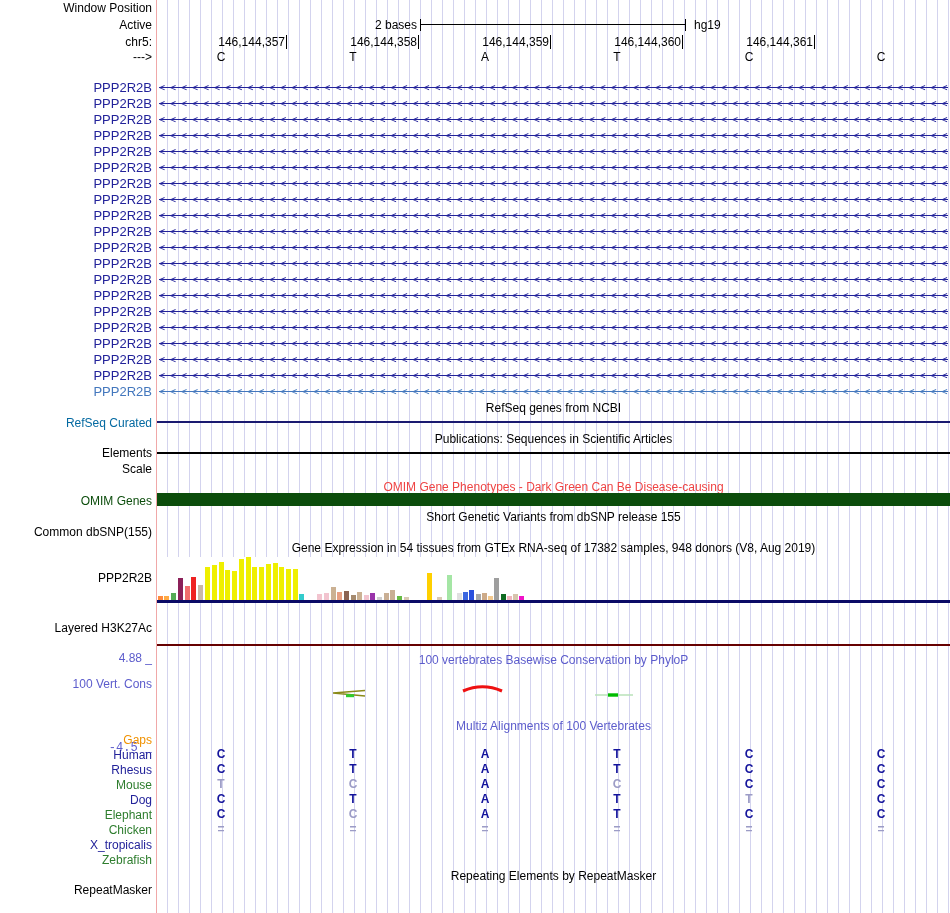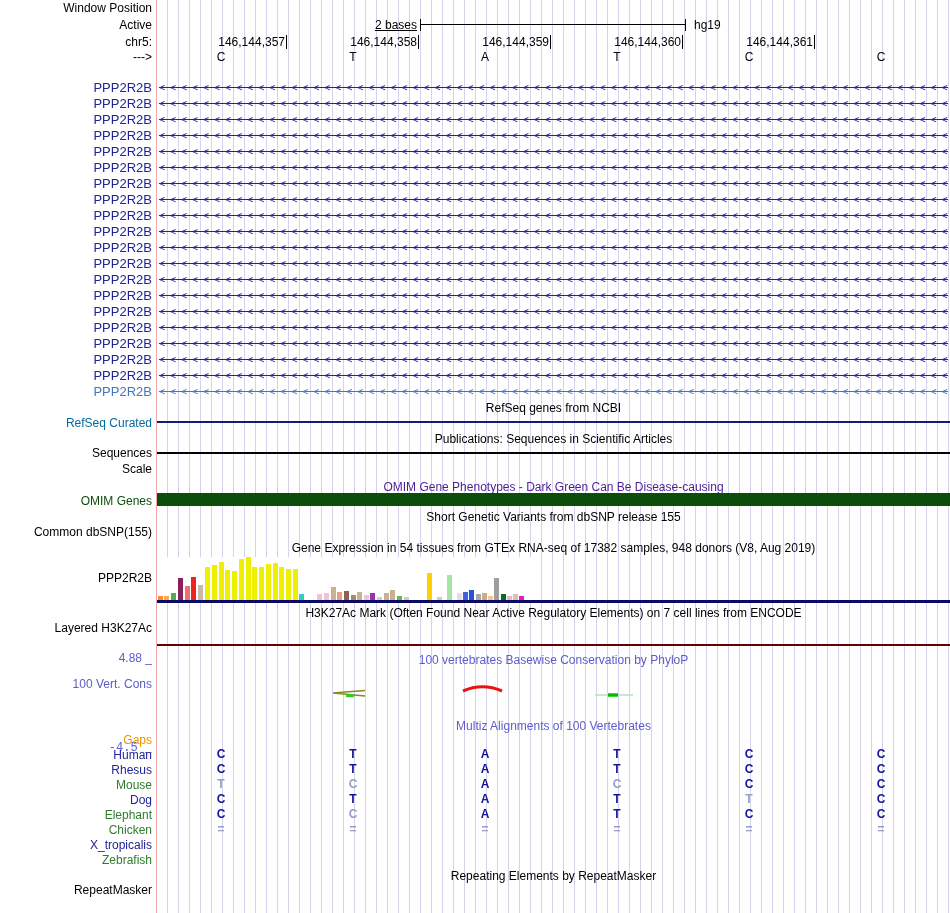--- a/index.html
+++ b/index.html
@@ -27,21 +27,21 @@
 </head>
 <body>
 
 <div id="browser">
   <div class="grid"></div>
   <div class="leftrule"></div>
 
   <div class="tlabel" style="top:0;">Window Position</div>
 
   <div class="tlabel" style="top:17px;">Active</div>
-  <div style="position:absolute;left:157px;top:17px;width:260px;height:16px;line-height:16px;text-align:right;text-decoration:underline;">2 bases</div>
+  <div style="position:absolute;left:157px;top:17px;width:260px;height:16px;line-height:16px;text-align:right;">2 bases</div>
   <div class="scalebar"></div>
   <div style="position:absolute;left:694px;top:17px;height:16px;line-height:16px;">hg19</div>
 
   <div class="tlabel" style="top:34px;">chr5:</div>
   <div id="coords">
       <div class="coord" style="top: 35px; right: 663px;">146,144,357</div>
       <div class="coord" style="top: 35px; right: 531px;">146,144,358</div>
       <div class="coord" style="top: 35px; right: 399px;">146,144,359</div>
       <div class="coord" style="top: 35px; right: 267px;">146,144,360</div>
       <div class="coord" style="top: 35px; right: 135px;">146,144,361</div>
@@ -138,25 +138,25 @@
         <div class="genelabel" style="color: rgb(67, 119, 189);">PPP2R2B</div>
         <div class="arrows" style="color: rgb(67, 119, 189);">&lt;&lt;&lt;&lt;&lt;&lt;&lt;&lt;&lt;&lt;&lt;&lt;&lt;&lt;&lt;&lt;&lt;&lt;&lt;&lt;&lt;&lt;&lt;&lt;&lt;&lt;&lt;&lt;&lt;&lt;&lt;&lt;&lt;&lt;&lt;&lt;&lt;&lt;&lt;&lt;&lt;&lt;&lt;&lt;&lt;&lt;&lt;&lt;&lt;&lt;&lt;&lt;&lt;&lt;&lt;&lt;&lt;&lt;&lt;&lt;&lt;&lt;&lt;&lt;&lt;&lt;&lt;&lt;&lt;&lt;&lt;&lt;</div>
       </div>
     </div>
 
   <div class="title" style="top:400px;">RefSeq genes from NCBI</div>
   <div class="tlabel" style="top:415px;color:#0369a1;">RefSeq Curated</div>
   <div class="hline" style="top:421px;border-top:2px solid #1a1a70;"></div>
 
   <div class="title" style="top:431px;">Publications: Sequences in Scientific Articles</div>
-  <div class="tlabel" style="top:445px;">Sequences</div>
+  <div class="tlabel" style="top:445px;">Elements</div>
   <div class="hline" style="top:452px;border-top:2px solid #000;"></div>
   <div class="tlabel" style="top:461px;">Scale</div>
 
-  <div class="title" style="top:479px;color:#4c1d95;">OMIM Gene Phenotypes - Dark Green Can Be Disease-causing</div>
+  <div class="title" style="top:479px;color:#ef4444;">OMIM Gene Phenotypes - Dark Green Can Be Disease-causing</div>
   <div class="tlabel" style="top:493px;color:#0c4d0c;">OMIM Genes</div>
   <div style="position:absolute;left:157px;right:0;top:493px;height:13px;background:#0c4d0c;"></div>
 
   <div class="title" style="top:509px;">Short Genetic Variants from dbSNP release 155</div>
   <div class="tlabel" style="top:524px;">Common dbSNP(155)</div>
 
   <div class="title" style="top:540px;">Gene Expression in 54 tissues from GTEx RNA-seq of 17382 samples, 948 donors (V8, Aug 2019)</div>
   <div class="tlabel" style="top:570px;">PPP2R2B</div>
   <div id="gtexbox" style="position:absolute;left:157px;top:557px;width:378px;height:44px;background:#fff;">
       <div class="bar" style="left: 1px; height: 4px; background: rgb(255, 138, 60);"></div>
@@ -205,21 +205,20 @@
       <div class="bar" style="left: 325px; height: 7px; background: rgb(205, 170, 136);"></div>
       <div class="bar" style="left: 331px; height: 4px; background: rgb(243, 201, 143);"></div>
       <div class="bar" style="left: 337px; height: 22px; background: rgb(158, 158, 158);"></div>
       <div class="bar" style="left: 344px; height: 6px; background: rgb(15, 107, 33);"></div>
       <div class="bar" style="left: 350px; height: 4px; background: rgb(240, 182, 190);"></div>
       <div class="bar" style="left: 356px; height: 6px; background: rgb(215, 195, 172);"></div>
       <div class="bar" style="left: 362px; height: 4px; background: rgb(240, 18, 200);"></div>
     </div>
   <div style="position:absolute;left:157px;right:0;top:600px;height:3px;background:#0b0b66;"></div>
 
-  <div class="title" style="top:605px;">H3K27Ac Mark (Often Found Near Active Regulatory Elements) on 7 cell lines from ENCODE</div>
   <div class="tlabel" style="top:620px;">Layered H3K27Ac</div>
   <div class="hline" style="top:644px;border-top:2px solid #660000;"></div>
 
   <div class="tlabel slate" style="top:650px;">4.88 _</div>
   <div class="title slate" style="top:652px;">100 vertebrates Basewise Conservation by PhyloP</div>
   <div class="tlabel slate" style="top:676px;">100 Vert. Cons</div>
   <svg style="position:absolute;left:300px;top:681px;" width="350" height="22" viewBox="0 0 350 22">
     <path d="M33 12 L65 9.5 M33 12 L65 15" stroke="#8a8a1a" stroke-width="1.5" fill="none"></path>
     <rect x="46" y="13.2" width="8" height="3" fill="#2ecc2e"></rect>
     <path d="M163 10 Q182.5 1.5 202 10" stroke="#ee1111" stroke-width="3" fill="none"></path>

